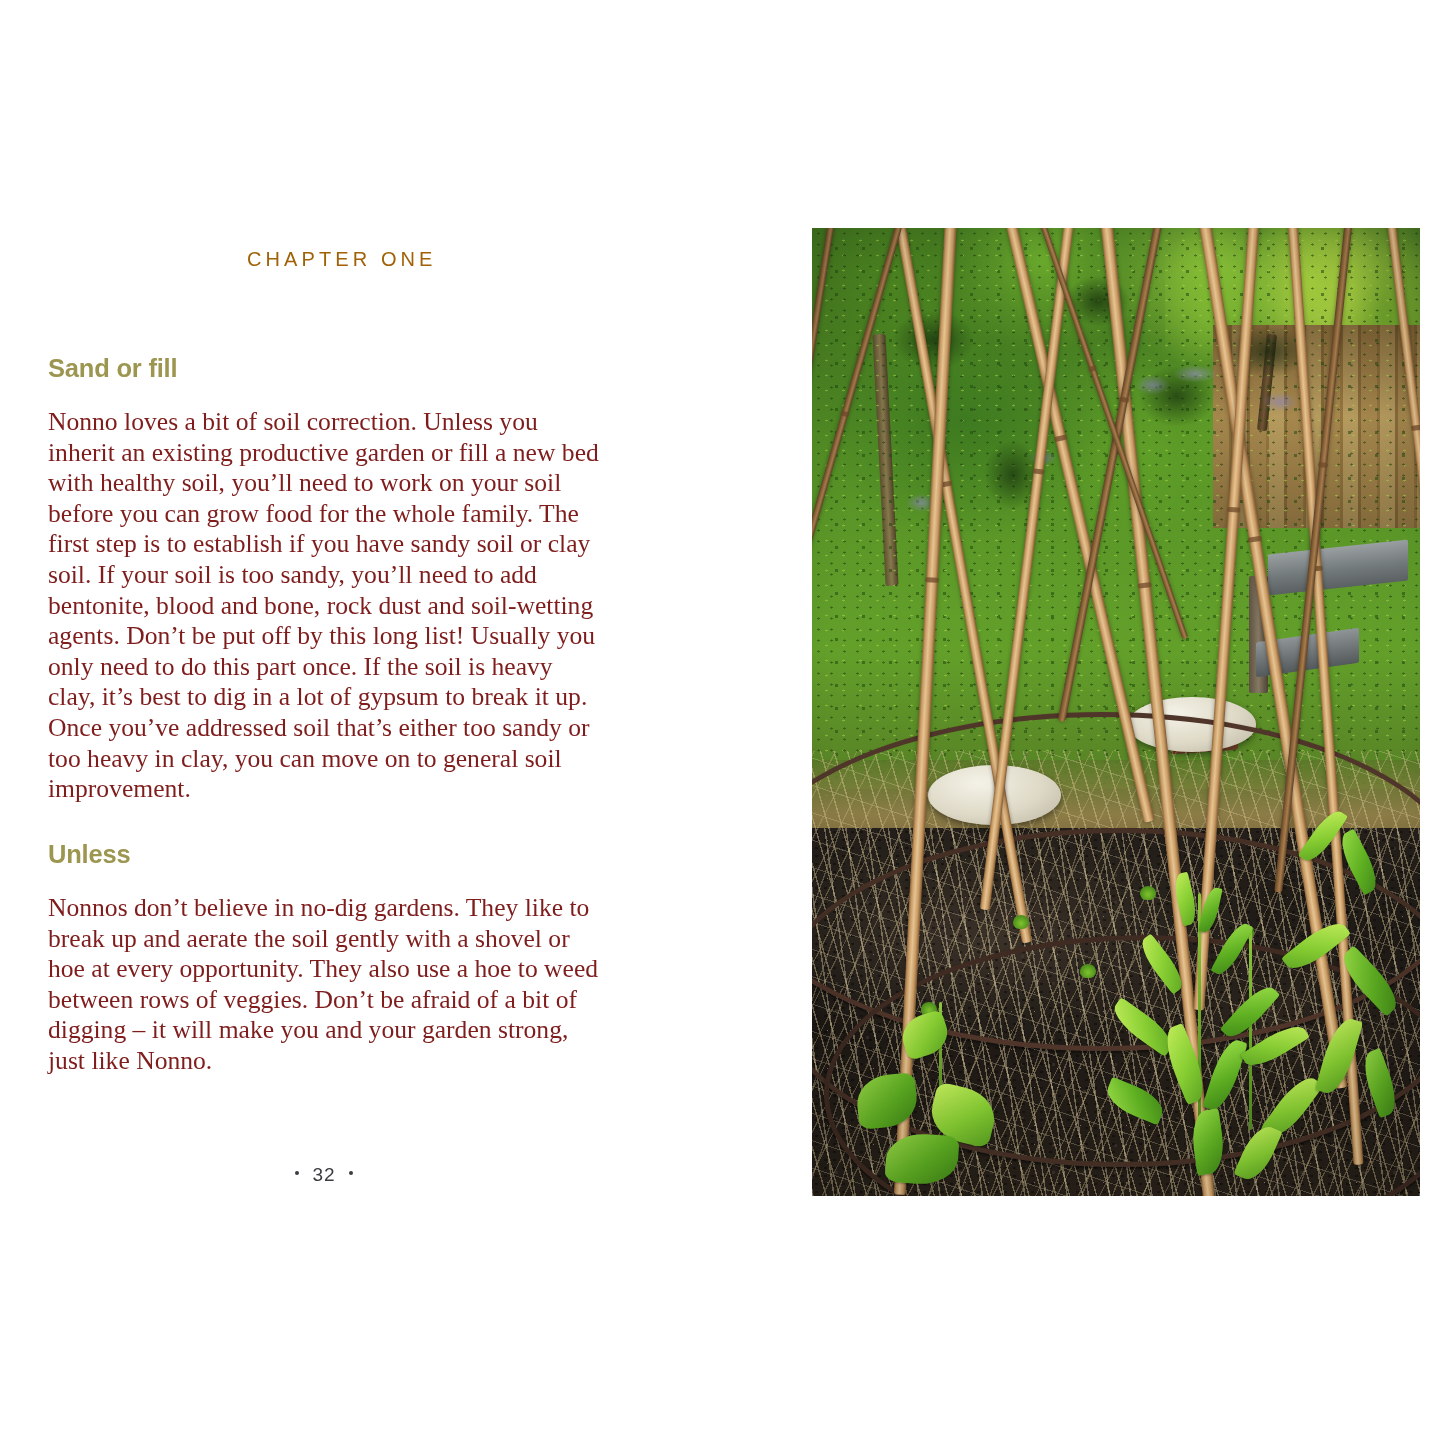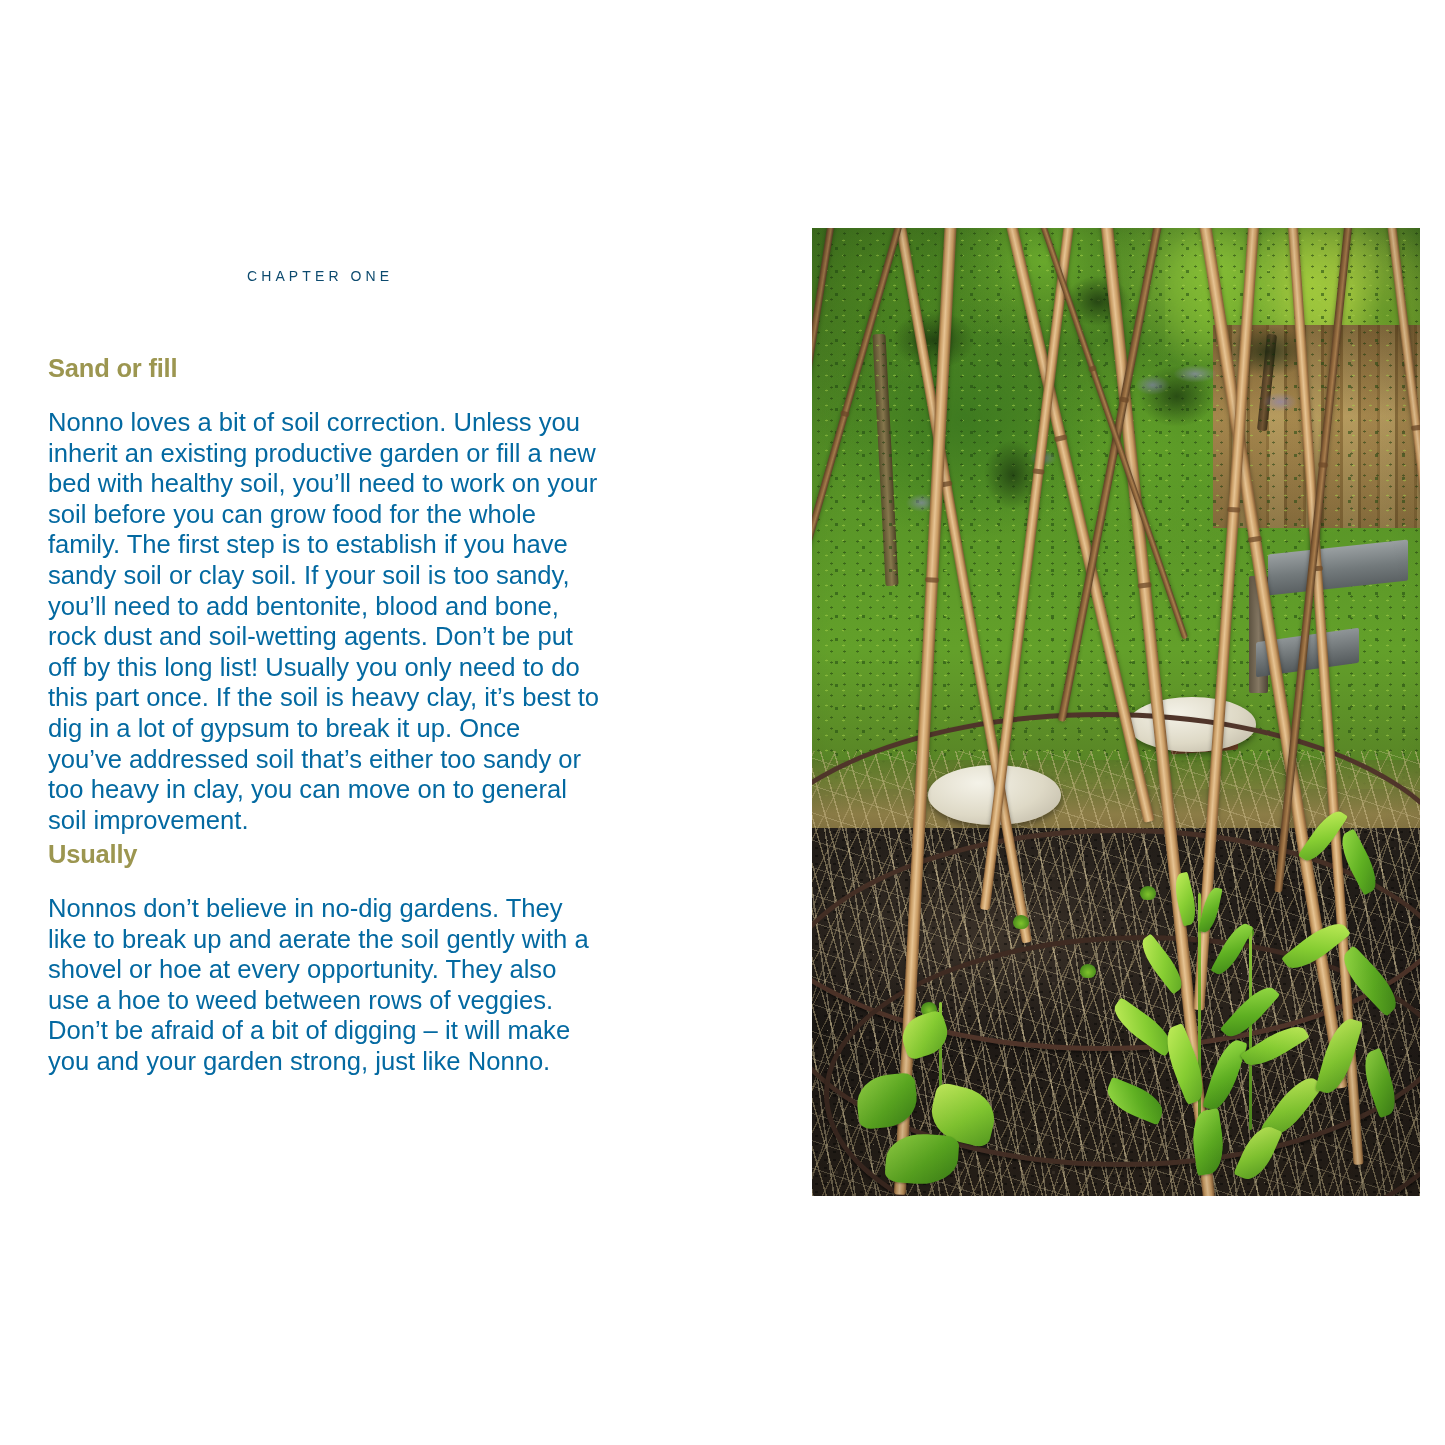--- a/index.html
+++ b/index.html
@@ -20,50 +20,50 @@
   
   #left-page {
     position: absolute;
     left: 0; top: 0;
     width: 722px; height: 1445px;
   }
 
   .chapter-eyebrow {
     position: absolute;
     left: 247px;
-    top: 268px;
+    top: 248px;
     font-family: "Liberation Sans", "DejaVu Sans", sans-serif;
-    font-size: 14px;
+    font-size: 20px;
     font-weight: 400;
     letter-spacing: 4.1px;
-    color: #0c4a6e;
+    color: #a16207;
     white-space: nowrap;
   }
 
   .section-heading {
     position: absolute;
     left: 48px;
     font-family: "Liberation Sans", "DejaVu Sans", sans-serif;
     font-weight: 700;
     font-size: 25.5px;
     letter-spacing: -0.2px;
     color: #9c9650;
     white-space: nowrap;
   }
   #heading-sand  { top: 354px; }
   #heading-digging { top: 840px; }
 
   .body-copy {
     position: absolute;
     left: 48px;
     width: 552px;
-    font-family: Liberation Sans, sans-serif;
+    font-family: Liberation Serif, serif;
     font-size: 25.6px;
     line-height: 30.6px;
-    color: #0369a1;
+    color: #7f1d1d;
     text-align: left;
     white-space: pre-line;
     -webkit-font-smoothing: antialiased;
   }
   #para-sand    { top: 407px; }
   #para-digging { top: 893px; }
 
   .folio {
     position: absolute;
     left: 48px;
@@ -330,24 +330,27 @@
 <div id="page">
 
   <div id="left-page">
 
     <div class="chapter-eyebrow">CHAPTER ONE</div>
 
     <div class="section-heading" id="heading-sand">Sand or fill</div>
 
     <div class="body-copy" id="para-sand">Nonno loves a bit of soil correction. Unless you inherit an existing productive garden or fill a new bed with healthy soil, you’ll need to work on your soil before you can grow food for the whole family. The first step is to establish if you have sandy soil or clay soil. If your soil is too sandy, you’ll need to add bentonite, blood and bone, rock dust and soil-wetting agents. Don’t be put off by this long list! Usually you only need to do this part once. If the soil is heavy clay, it’s best to dig in a lot of gypsum to break it up. Once you’ve addressed soil that’s either too sandy or too heavy in clay, you can move on to general soil improvement.</div>
 
-    <div class="section-heading" id="heading-digging">Usually</div>
+    <div class="section-heading" id="heading-digging">Unless</div>
 
     <div class="body-copy" id="para-digging">Nonnos don’t believe in no-dig gardens. They like to break up and aerate the soil gently with a shovel or hoe at every opportunity. They also use a hoe to weed between rows of veggies. Don’t be afraid of a bit of digging – it will make you and your garden strong, just like Nonno.</div>
 
+    <div class="folio">
+      <span class="dot"></span><span class="num">32</span><span class="dot"></span>
+    </div>
   </div>
 
   <div id="right-page">
 
     <div id="garden-photo">
 
       <div class="layer foliage-base"></div>
       <div class="layer canopy-right"></div>
       <div class="layer fence"></div>
       <div class="layer fence-shade"></div>

